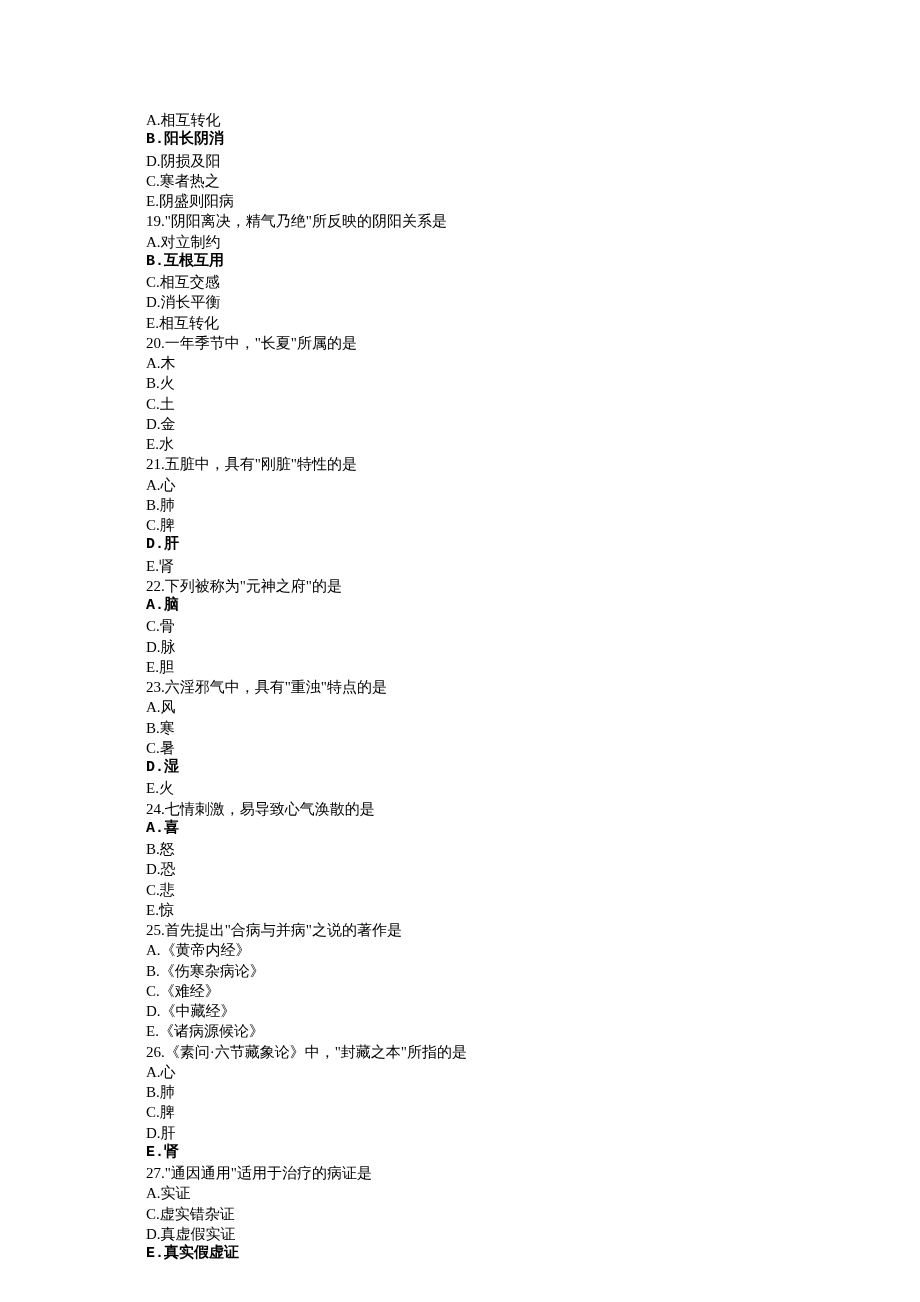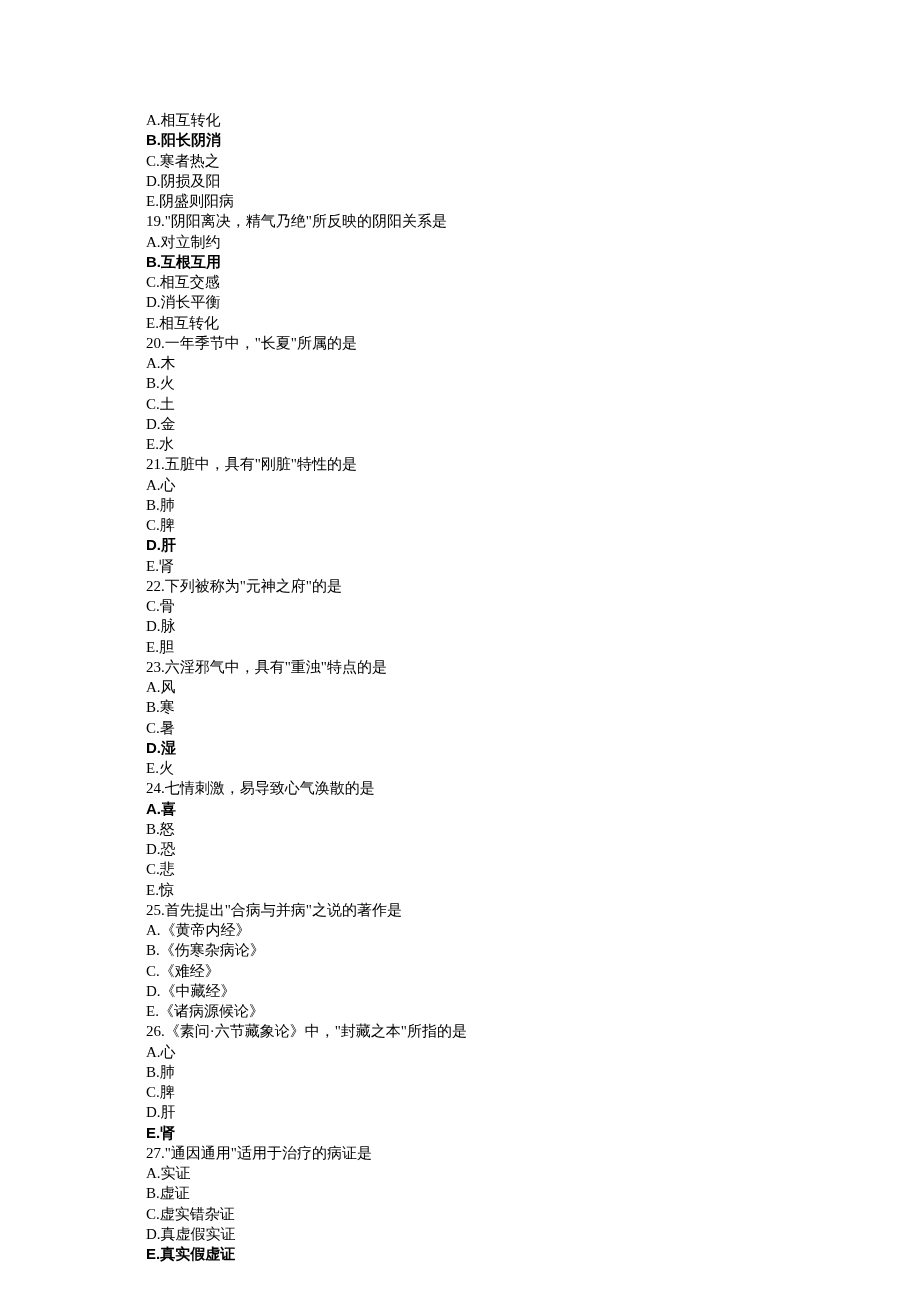--- a/index.html
+++ b/index.html
@@ -16,51 +16,52 @@
       line-height: 1.35;
       color: #000;
       padding: 110px 0 80px 146px;
     }
     .line {
       display: block;
       white-space: pre;
     }
     .bold {
       font-weight: bold;
-      font-family: Liberation Sans, sans-serif;
+      font-family: Liberation Mono, monospace;
     }
   </style>
 </head>
 <body>
 
 <div id="content">
     <span class="line">A.相互转化</span>
     <span class="line bold">B.阳长阴消</span>
+    <span class="line">D.阴损及阳</span>
     <span class="line">C.寒者热之</span>
-    <span class="line">D.阴损及阳</span>
     <span class="line">E.阴盛则阳病</span>
     <span class="line">19."阴阳离决，精气乃绝"所反映的阴阳关系是</span>
     <span class="line">A.对立制约</span>
     <span class="line bold">B.互根互用</span>
     <span class="line">C.相互交感</span>
     <span class="line">D.消长平衡</span>
     <span class="line">E.相互转化</span>
     <span class="line">20.一年季节中，"长夏"所属的是</span>
     <span class="line">A.木</span>
     <span class="line">B.火</span>
     <span class="line">C.土</span>
     <span class="line">D.金</span>
     <span class="line">E.水</span>
     <span class="line">21.五脏中，具有"刚脏"特性的是</span>
     <span class="line">A.心</span>
     <span class="line">B.肺</span>
     <span class="line">C.脾</span>
     <span class="line bold">D.肝</span>
     <span class="line">E.肾</span>
     <span class="line">22.下列被称为"元神之府"的是</span>
+    <span class="line bold">A.脑</span>
     <span class="line">C.骨</span>
     <span class="line">D.脉</span>
     <span class="line">E.胆</span>
     <span class="line">23.六淫邪气中，具有"重浊"特点的是</span>
     <span class="line">A.风</span>
     <span class="line">B.寒</span>
     <span class="line">C.暑</span>
     <span class="line bold">D.湿</span>
     <span class="line">E.火</span>
     <span class="line">24.七情刺激，易导致心气涣散的是</span>
@@ -76,17 +77,16 @@
     <span class="line">D.《中藏经》</span>
     <span class="line">E.《诸病源候论》</span>
     <span class="line">26.《素问·六节藏象论》中，"封藏之本"所指的是</span>
     <span class="line">A.心</span>
     <span class="line">B.肺</span>
     <span class="line">C.脾</span>
     <span class="line">D.肝</span>
     <span class="line bold">E.肾</span>
     <span class="line">27."通因通用"适用于治疗的病证是</span>
     <span class="line">A.实证</span>
-    <span class="line">B.虚证</span>
     <span class="line">C.虚实错杂证</span>
     <span class="line">D.真虚假实证</span>
     <span class="line bold">E.真实假虚证</span>
   </div>
 
 </body></html>

